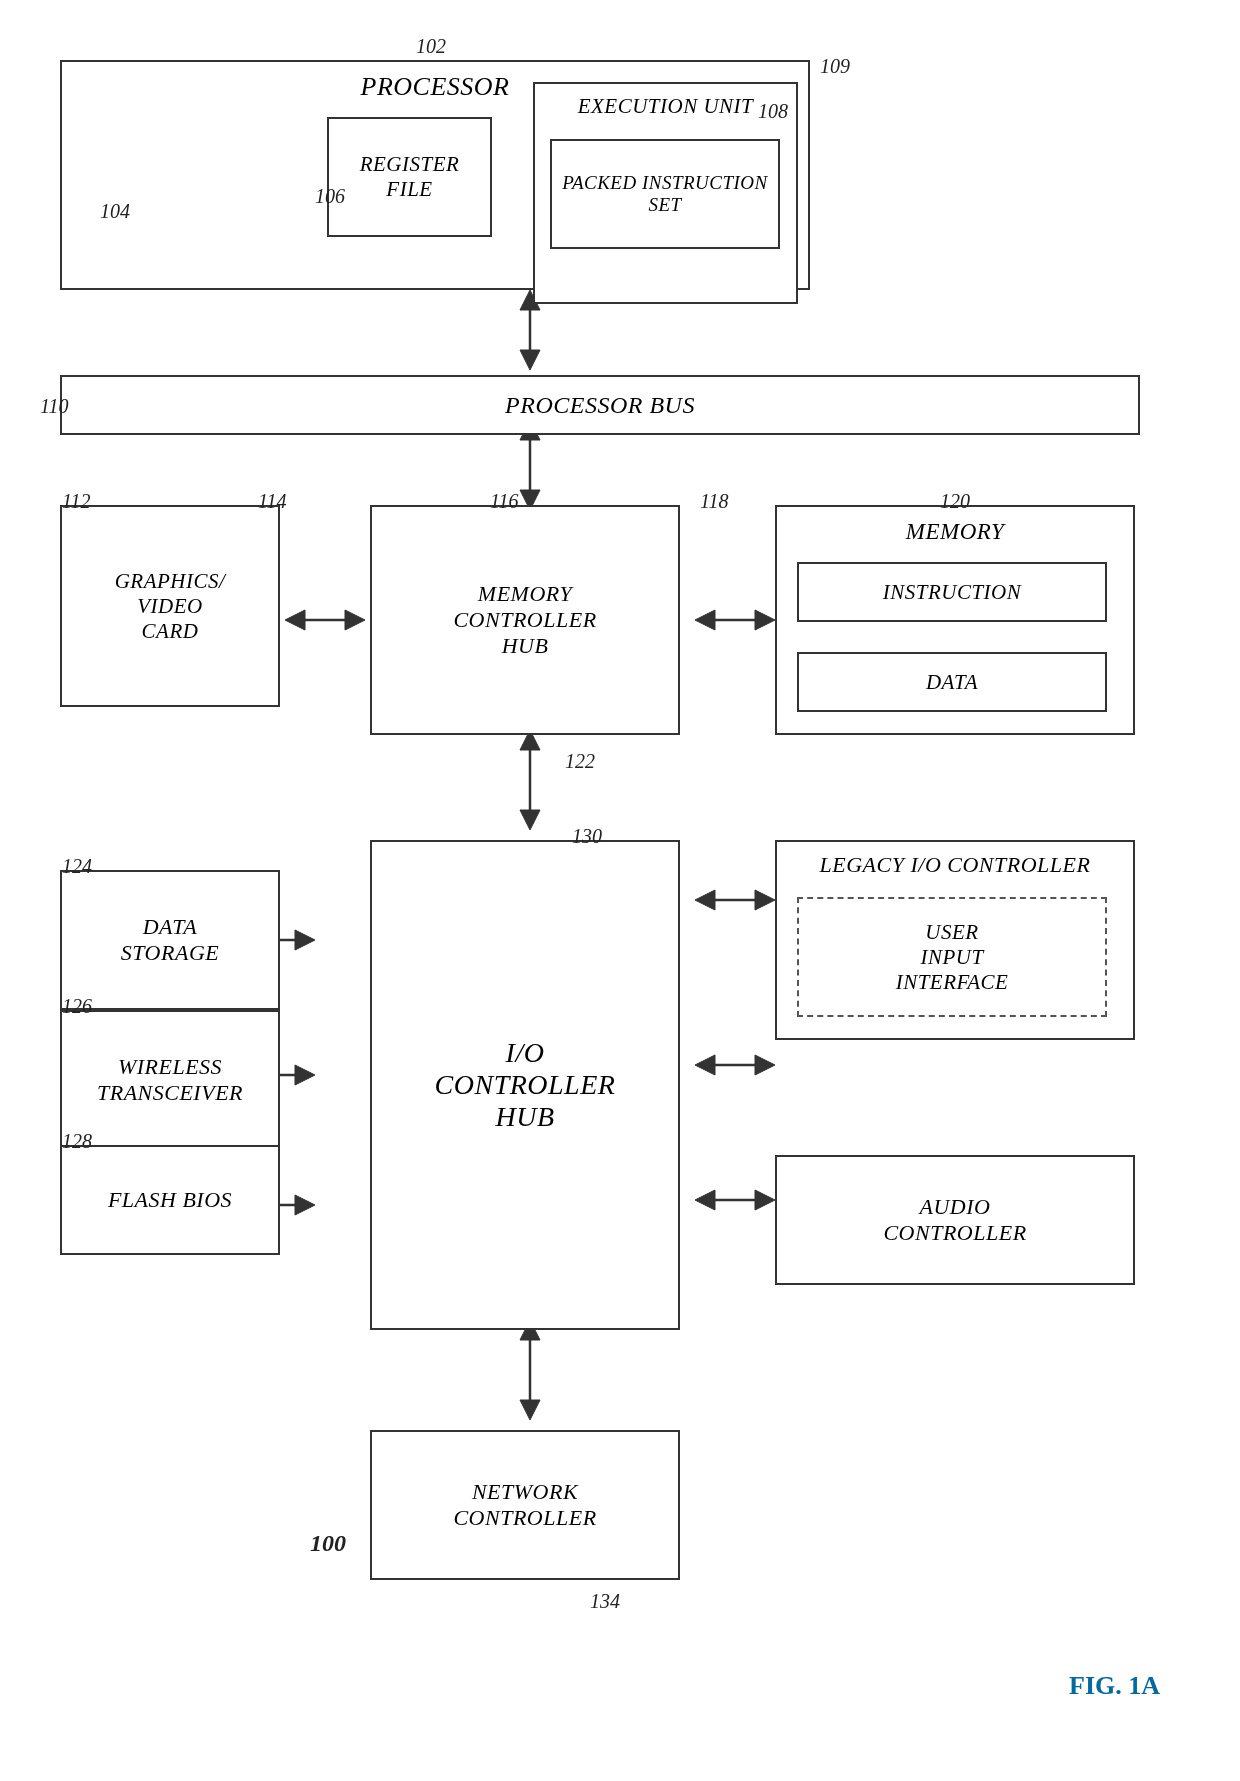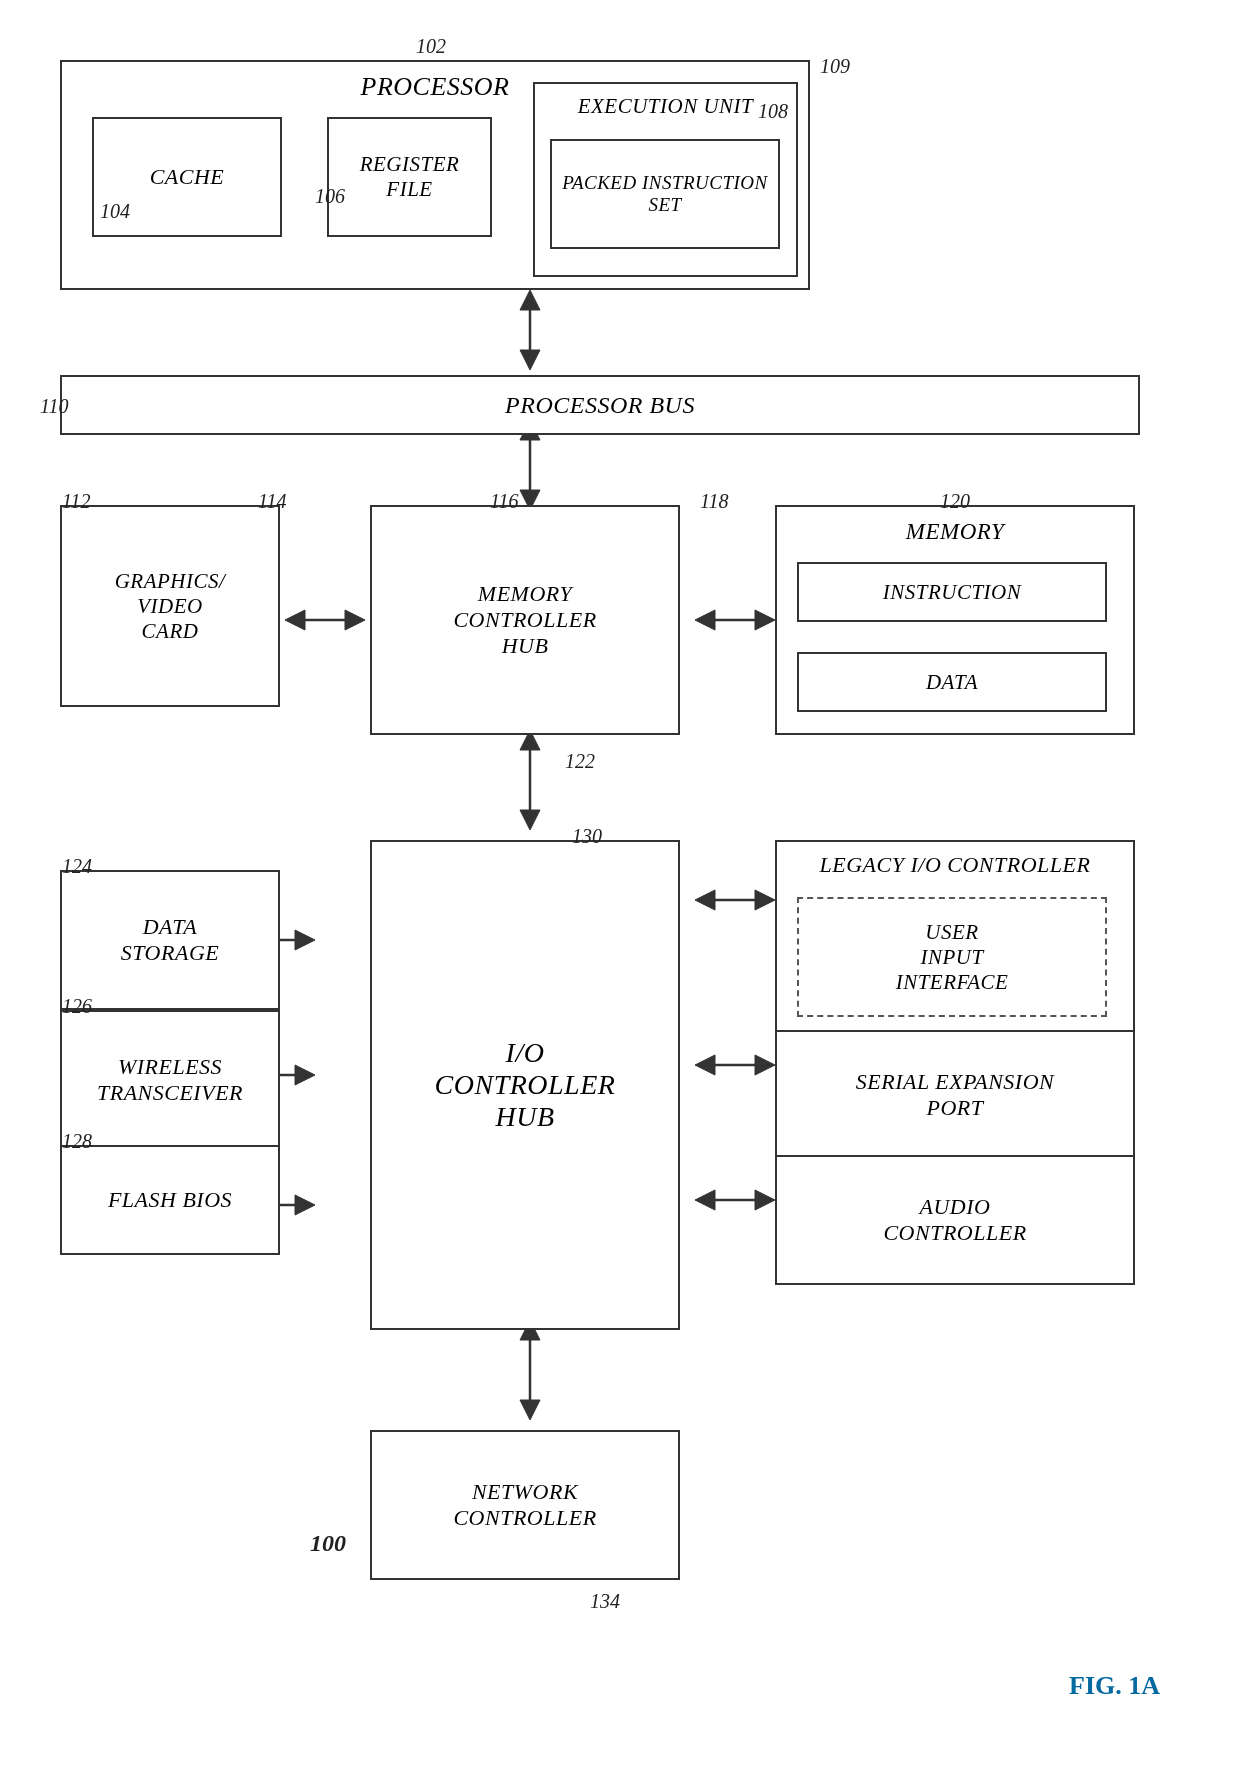--- a/index.html
+++ b/index.html
@@ -118,30 +118,27 @@
     <line x1="713" y1="1200" x2="757" y2="1200"></line>
 
     <polygon points="530,1320 520,1340 540,1340"></polygon>
     <polygon points="530,1420 520,1400 540,1400"></polygon>
     <line x1="530" y1="1338" x2="530" y2="1402"></line>
   </svg>
 
   <div class="box" style="left:60px; top:60px; width:750px; height:230px; font-size:26px;">
     <span style="position:absolute;top:10px;left:50%;transform:translateX(-50%);font-size:26px;">PROCESSOR</span>
 
-    <div class="box" style="position:absolute;left:30px;top:55px;width:190px;height:120px;font-size:22px;">
-      <span>CACHE</span>
-    </div>
 
     <div class="box" style="position:absolute;left:265px;top:55px;width:165px;height:120px;font-size:21px;">
       <span style="white-space:pre-line;">REGISTER
 FILE</span>
     </div>
 
-    <div class="box" style="position:absolute;right:10px;top:20px;width:265px;height:195px;font-size:21px;margin-left:37px;">
+    <div class="box" style="position:absolute;right:10px;top:20px;width:265px;height:222px;font-size:21px;margin-left:37px;">
       <span style="position:absolute;top:10px;left:50%;transform:translateX(-50%);white-space:nowrap;">EXECUTION UNIT</span>
 
       <div class="box" style="position:absolute;left:15px;top:55px;width:230px;height:110px;font-size:19px;">
         <span style="white-space:pre-line;">PACKED INSTRUCTION
 SET</span>
       </div>
     </div>
   </div>
 
   <div class="label" style="left:385px; top:35px;margin-left:31px;">102</div>
@@ -214,24 +211,20 @@
     <span style="position:absolute;top:10px;left:50%;transform:translateX(-50%);white-space:nowrap;text-align:center;">LEGACY I/O
 CONTROLLER</span>
 
     <div class="box box-dashed" style="position:absolute;left:20px;top:55px;width:310px;height:120px;font-size:21px;">
       <span style="white-space:pre-line;">USER
 INPUT
 INTERFACE</span>
     </div>
   </div>
 
-  <div class="box" style="left:775px; top:1030px; width:360px; height:130px; font-size:22px;">
-    <span style="white-space:pre-line;">SERIAL EXPANSION
-PORT</span>
-  </div>
 
   <div class="box" style="left:775px; top:1155px; width:360px; height:130px; font-size:22px;">
     <span style="white-space:pre-line;">AUDIO
 CONTROLLER</span>
   </div>
 
   <div class="box" style="left:370px; top:1430px; width:310px; height:150px; font-size:22px;">
     <span style="white-space:pre-line;">NETWORK
 CONTROLLER</span>
   </div>

